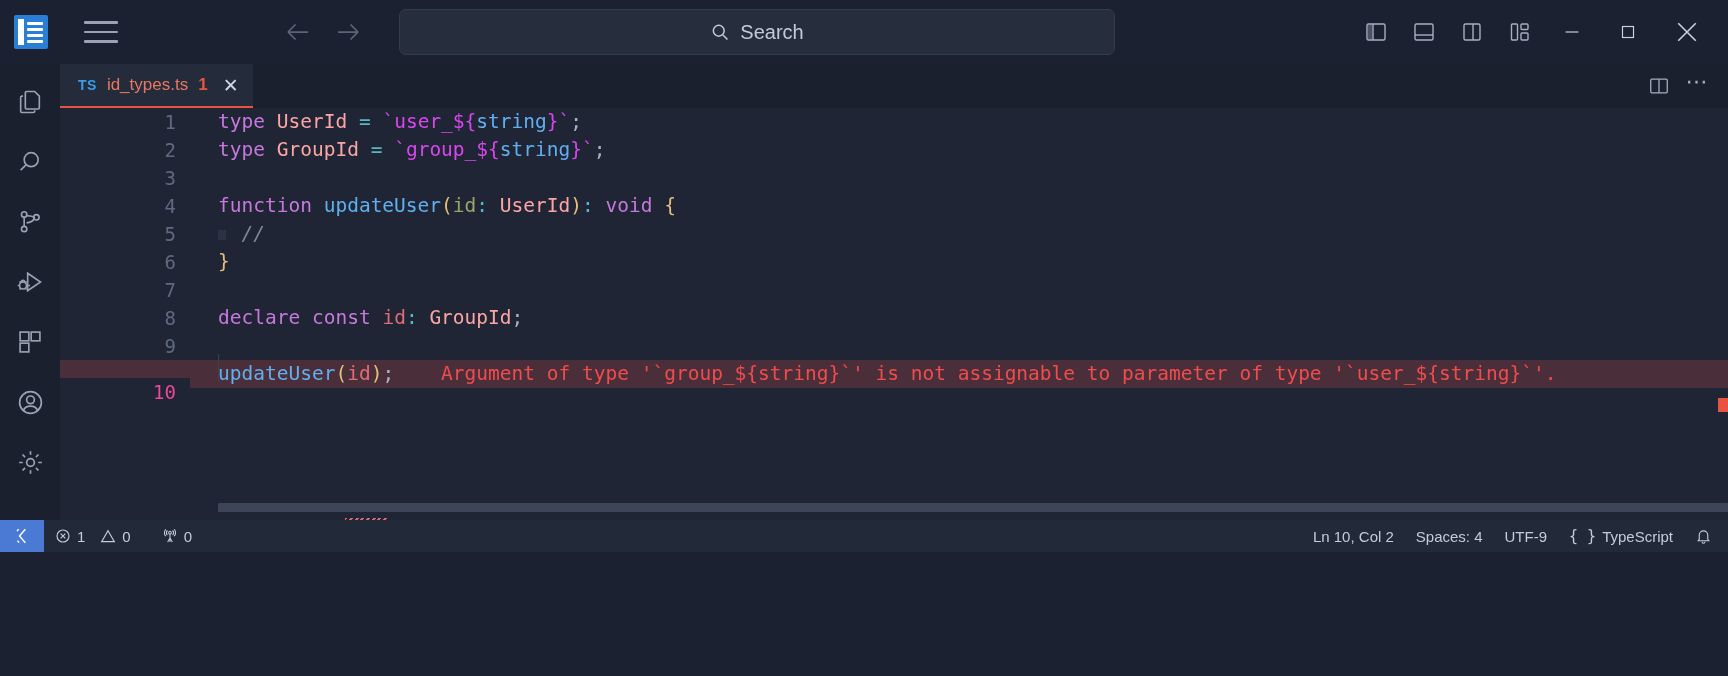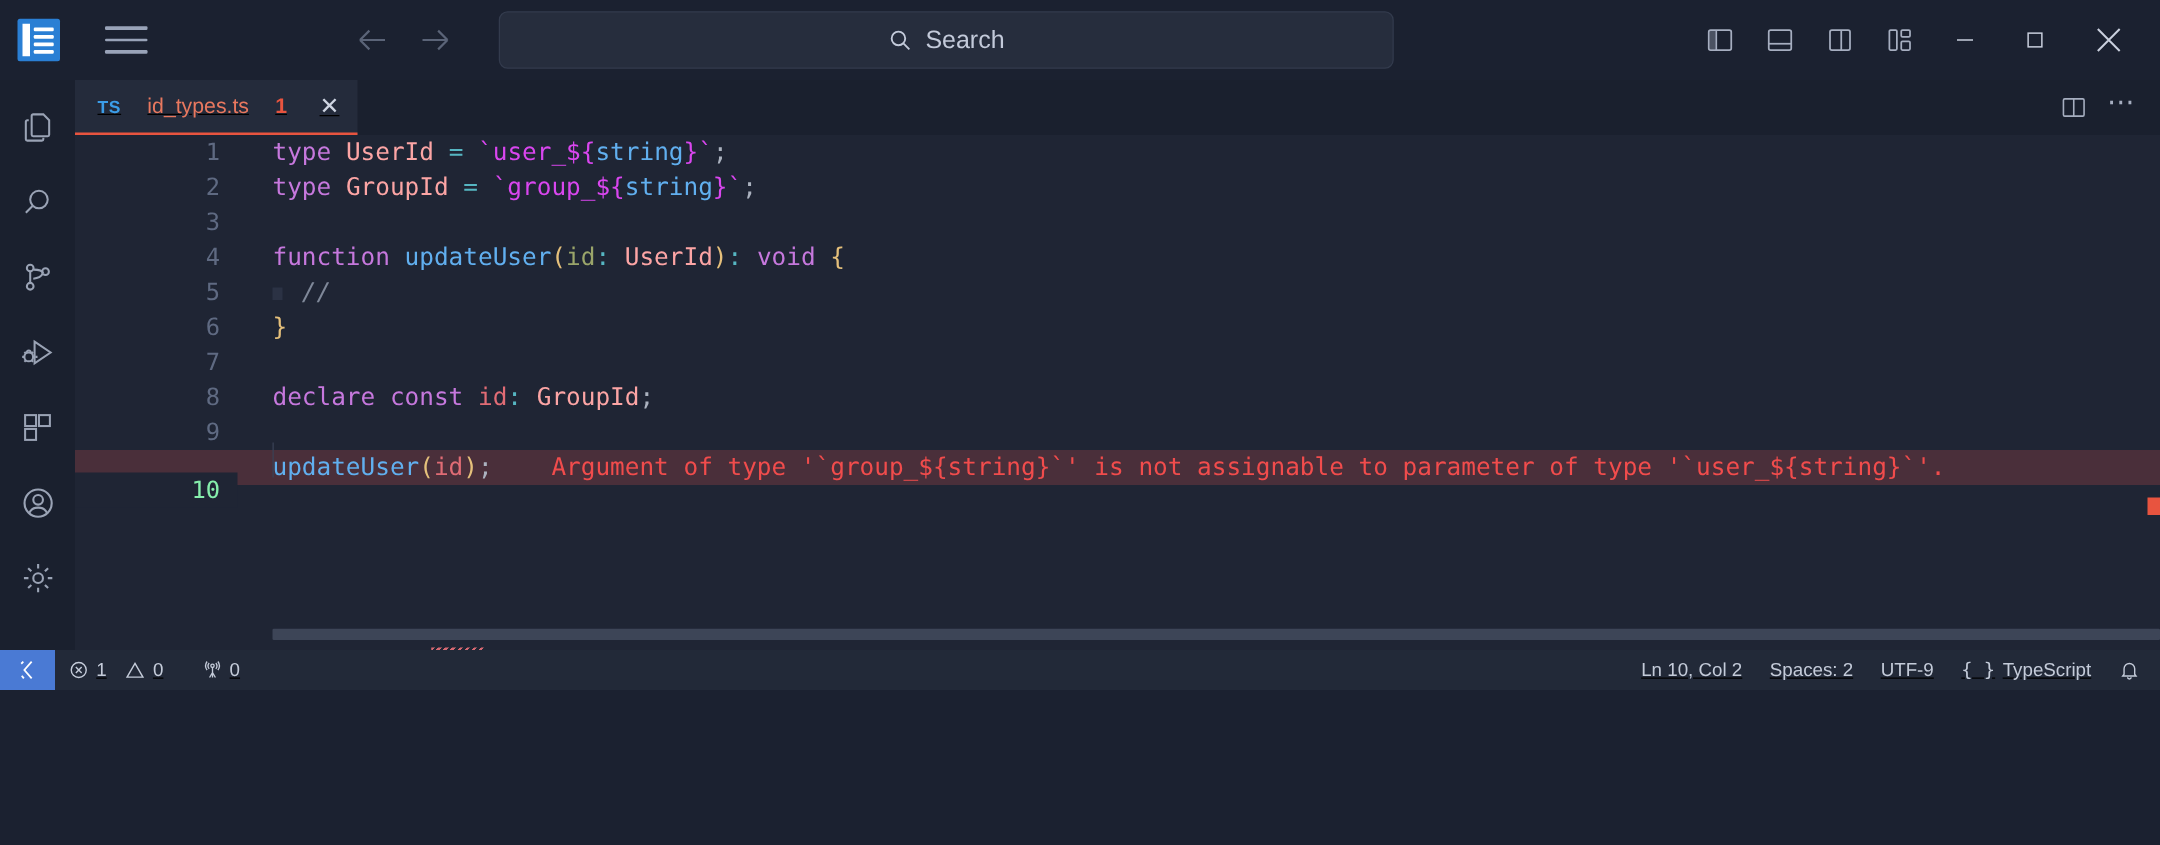--- a/index.html
+++ b/index.html
@@ -2,21 +2,21 @@
 <html><head>
 <meta charset="utf-8">
 <style>
   * { box-sizing: border-box; margin: 0; padding: 0; }
   html, body {
     width: 1728px; height: 676px;
     background: #1b2130;
     font-family: "Liberation Sans", sans-serif;
     overflow: hidden;
   }
-  .app { position: relative; width: 1728px; height: 552px; display: flex; flex-direction: column; text-decoration: underline; }
+  .app { position: relative; width: 1728px; height: 552px; display: flex; flex-direction: column; }
 
   
   .titlebar {
     height: 64px; flex: 0 0 64px;
     background: #1b2130;
     display: flex; align-items: center;
     position: relative;
   }
   .logo { width: 34px; height: 34px; margin-left: 14px; position: relative; flex: 0 0 34px; }
   .logo .book { position:absolute; inset:0; background:#2a7fd4; border-radius:2px; }
@@ -56,21 +56,21 @@
     display: flex; flex-direction: column; align-items: center;
     padding-top: 8px;
   }
   .abtn { width: 60px; height: 60px; display:flex; align-items:center; justify-content:center; color:#9aa3b5; cursor:pointer; }
   .abspacer { flex: 1 1 auto; }
 
   .editorcol { flex: 1 1 auto; display: flex; flex-direction: column; min-width: 0; background:#1f2534; }
 
   .tabsrow { height: 44px; flex:0 0 44px; background:#1a202e; display:flex; align-items:stretch; position:relative; }
   .tab {
-    display:flex; align-items:center; gap:21px;
+    display:flex; align-items:center; gap:10px;
     padding: 0 14px 0 18px;
     background:#242b3b;
     border-bottom: 2px solid #e8543f;
     cursor: pointer;
   }
   .tab .tsicon { color:#3b9de8; font-size:14px; font-weight:700; letter-spacing:0.5px; }
   .tab .tname { color:#e8785f; font-size:17px; }
   .tab .tcount { color:#e8543f; font-size:17px; font-weight:700; }
   .tab .tclose { color:#cfd5e2; font-size:19px; margin-left:5px; line-height:1; }
   .taberight { position:absolute; right:14px; top:0; height:44px; display:flex; align-items:center; gap:4px; }
@@ -82,21 +82,21 @@
   .codewrap {
     position:absolute; left:0; top:0; right:0; bottom:0;
     font-family: "DejaVu Sans Mono", monospace;
     font-size: 19.5px;
     line-height: 28px;
     white-space: pre;
   }
   .crow { display: flex; height: 28px; align-items: center; }
   .crow.errorline { background: #4a2f3a; }
   .gutter { width: 130px; flex:0 0 130px; text-align: right; padding-right: 14px; color:#5f6a82; font-size:19px; }
-  .crow.errorline .gutter { color:#86efac; background:#1f2534;margin-top:36px; }
+  .crow.errorline .gutter { color:#ec4899; background:#1f2534;margin-top:36px; }
   .ccontent { flex:1 1 auto; padding-left: 28px; }
 
   .tk-kw      { color: #c678dd; }
   .tk-type    { color: #fca5a5; }
   .tk-op      { color: #56b6c2; }
   .tk-tmpl    { color: #d946ef; }
   .tk-embed   { color: #61afef; }
   .tk-punct   { color: #abb2bf; }
   .tk-fn      { color: #61afef; }
   .tk-param   { color: #9aa56a; }
@@ -367,21 +367,21 @@
       </span>
       <span class="sval">0</span>
     </div>
 
     <div class="sspacer"></div>
 
     <div class="sitem">
       <span class="sval">Ln 10, Col 2</span>
     </div>
     <div class="sitem">
-      <span class="sval">Spaces: 2</span>
+      <span class="sval">Spaces: 4</span>
     </div>
     <div class="sitem">
       <span class="sval">UTF-9</span>
     </div>
     <div class="sitem">
       <span style="font-family:'DejaVu Sans Mono',monospace;font-size:15px;">{ }</span>
       <span class="sval">TypeScript</span>
     </div>
     <div class="sitem" style="padding-right:16px;">
       <span style="display:flex;color:#c4cbd9;">

